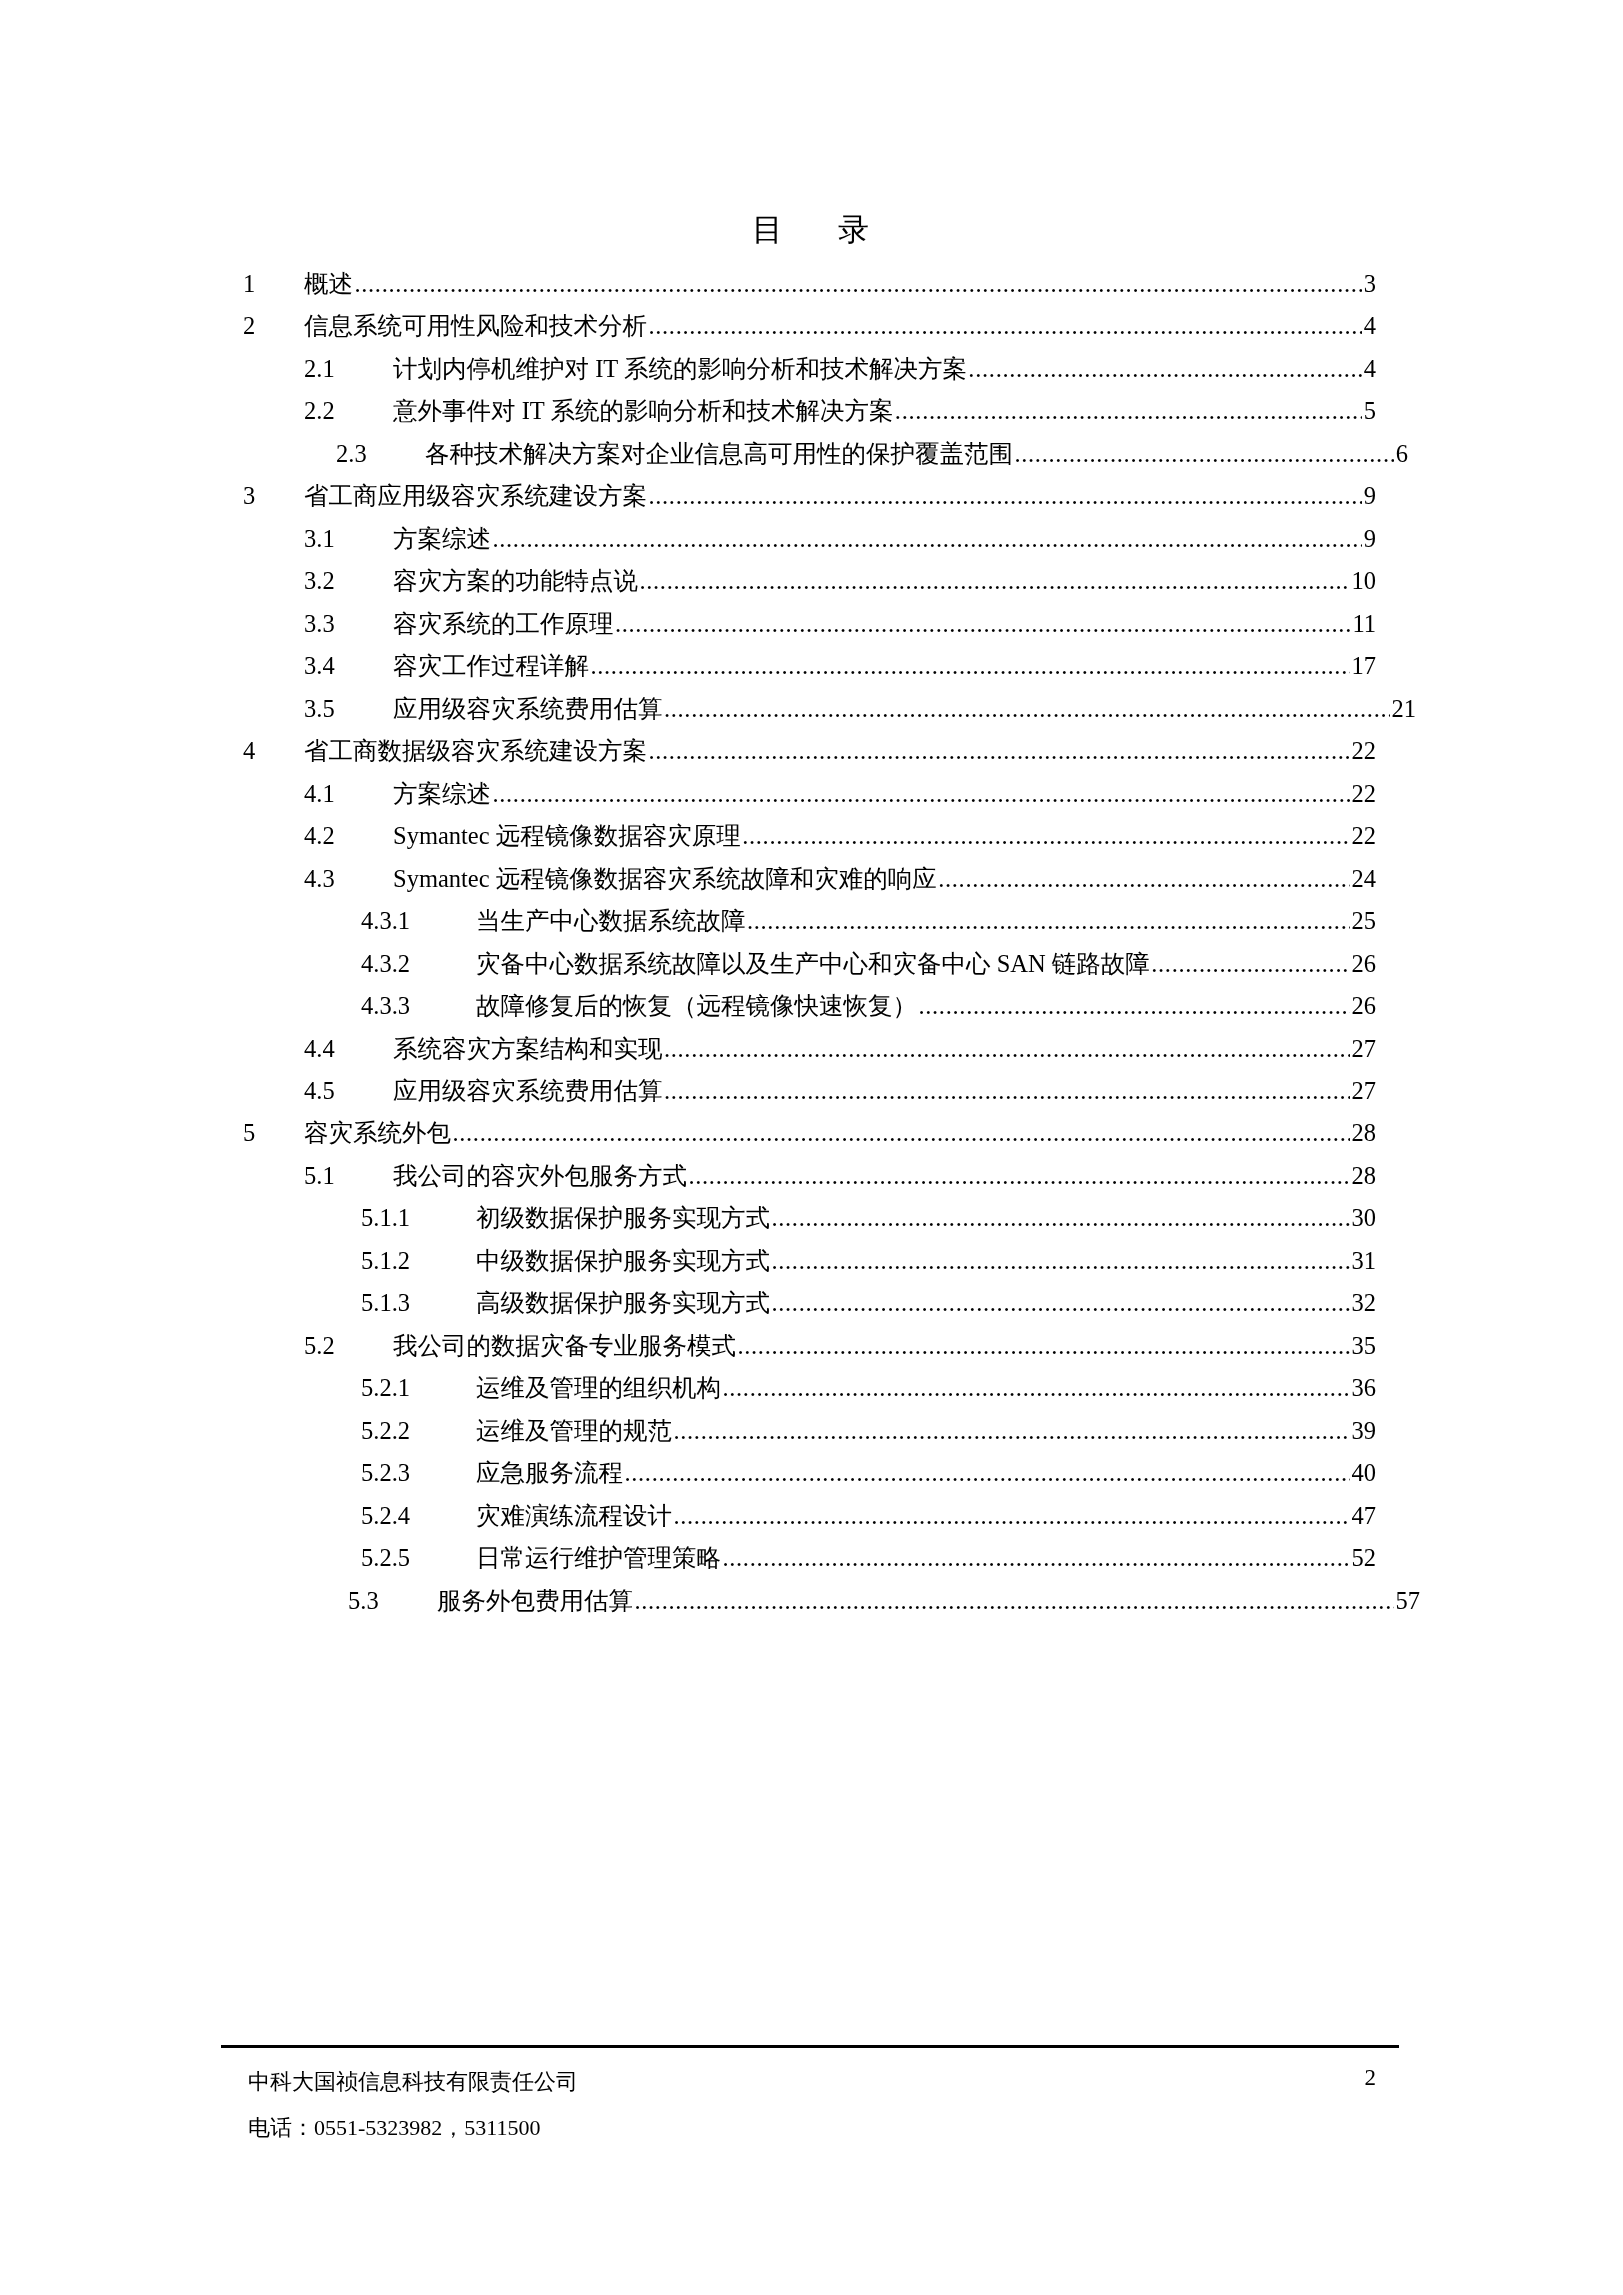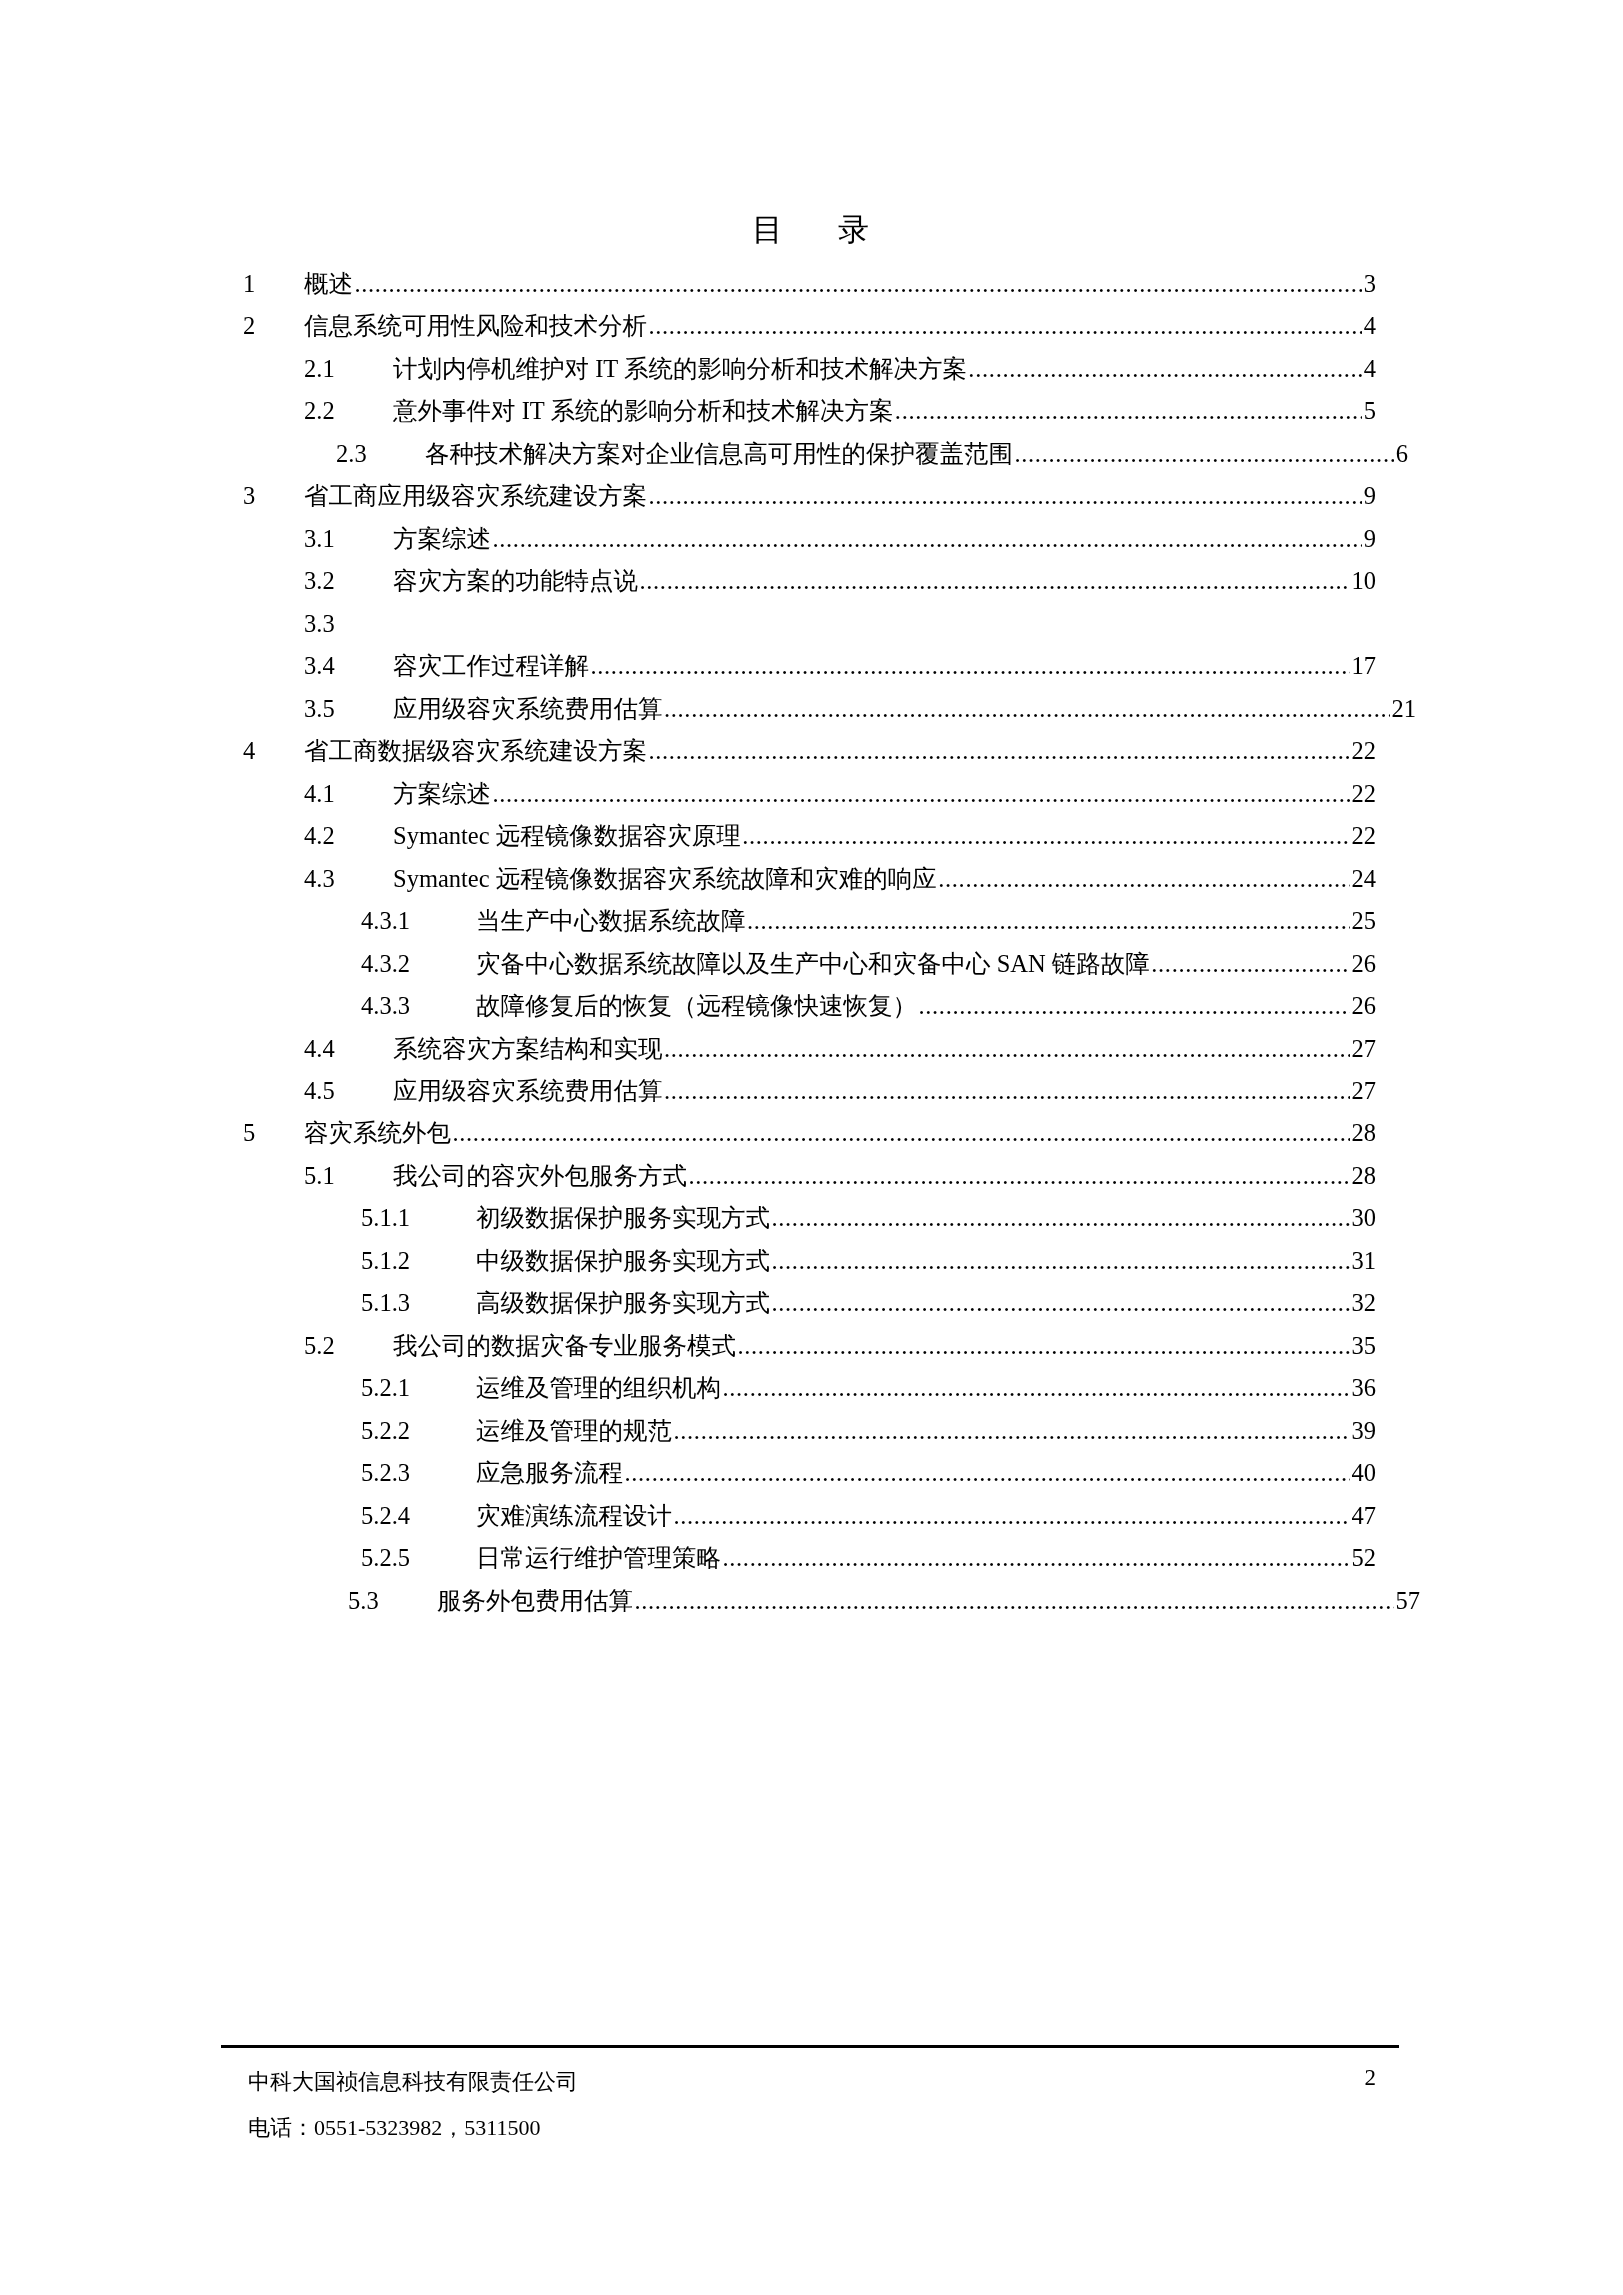--- a/index.html
+++ b/index.html
@@ -95,20 +95,25 @@
     <div class="row l2" style="top: 297px;">
       <span class="num">3.2</span>
       <div class="line">
         <span class="txt">容灾方案的功能特点说</span>
         <span class="leader"></span>
         <span class="pg">10</span>
       </div>
     </div>
     <div class="row l2" style="top: 340px;">
       <span class="num">3.3</span>
+      <div class="line">
+        <span class="txt">容灾系统的工作原理</span>
+        <span class="leader"></span>
+        <span class="pg">11</span>
+      </div>
     </div>
     <div class="row l2" style="top: 382px;">
       <span class="num">3.4</span>
       <div class="line">
         <span class="txt">容灾工作过程详解</span>
         <span class="leader"></span>
         <span class="pg">17</span>
       </div>
     </div>
     <div class="row l2" style="top: 425px; padding-left: 40px;">

